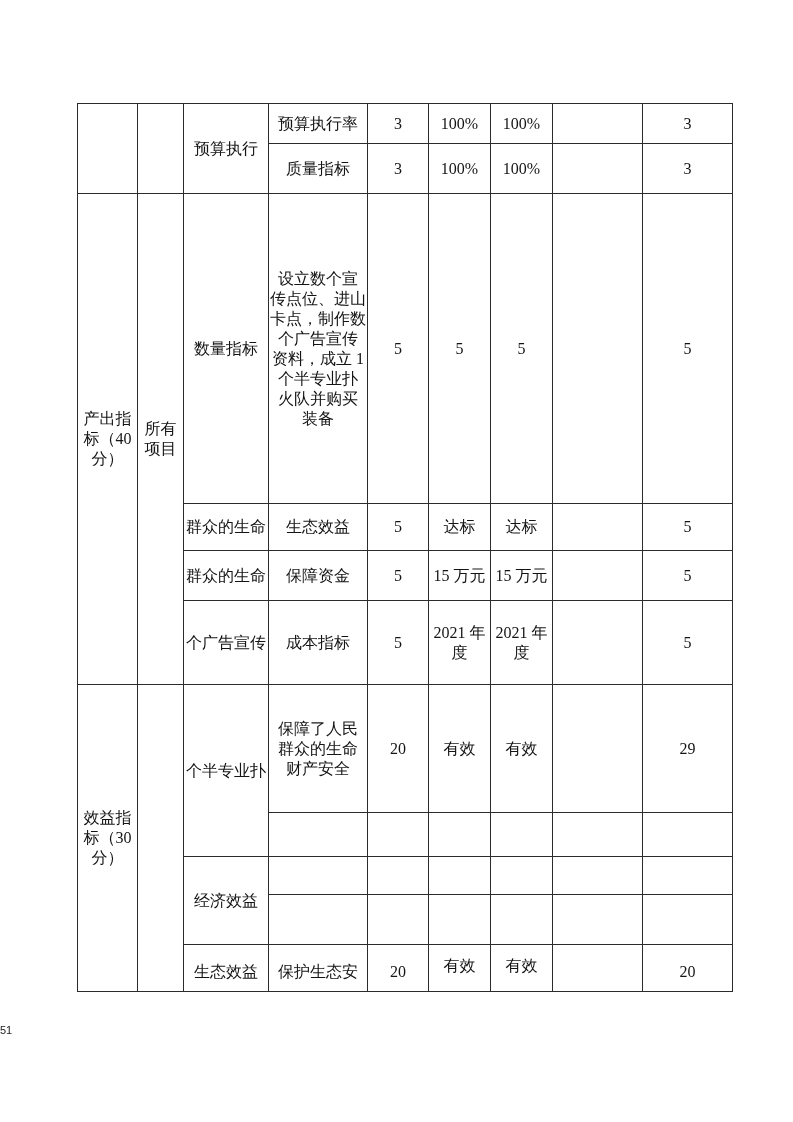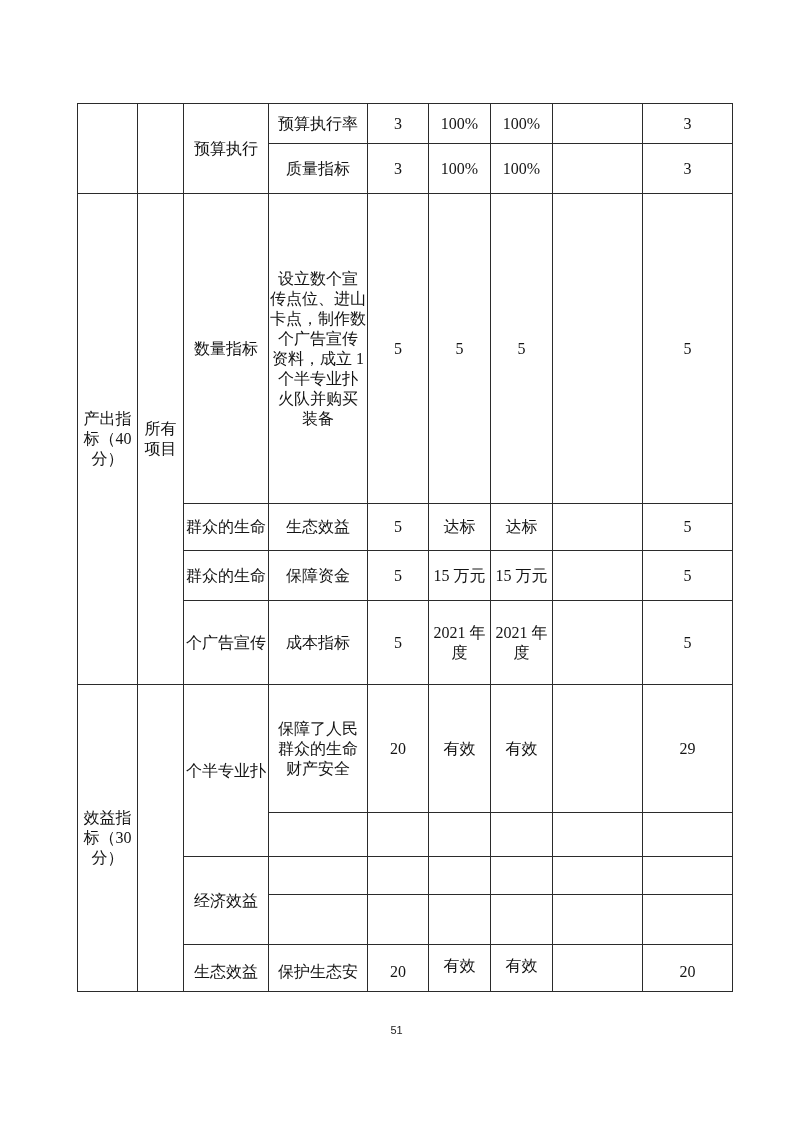--- a/index.html
+++ b/index.html
@@ -27,21 +27,20 @@
     padding:0 1px;
     overflow:hidden;
   }
   .b { font-weight:normal; }
   .pre { white-space:pre; line-height:38px; }
   .low { vertical-align:bottom; padding-bottom:5px !important; }
   .dn  { padding-top:7px !important; }
   .page-number {
     position:absolute; top:1024px; left:0;
     width:100%;
-    text-align:center;
     font-family:"Liberation Sans","DejaVu Sans",sans-serif;
     font-size:11px;
     color:#222222;
   }
 </style>
 </head>
 <body>
 
 <div class="page">
 

